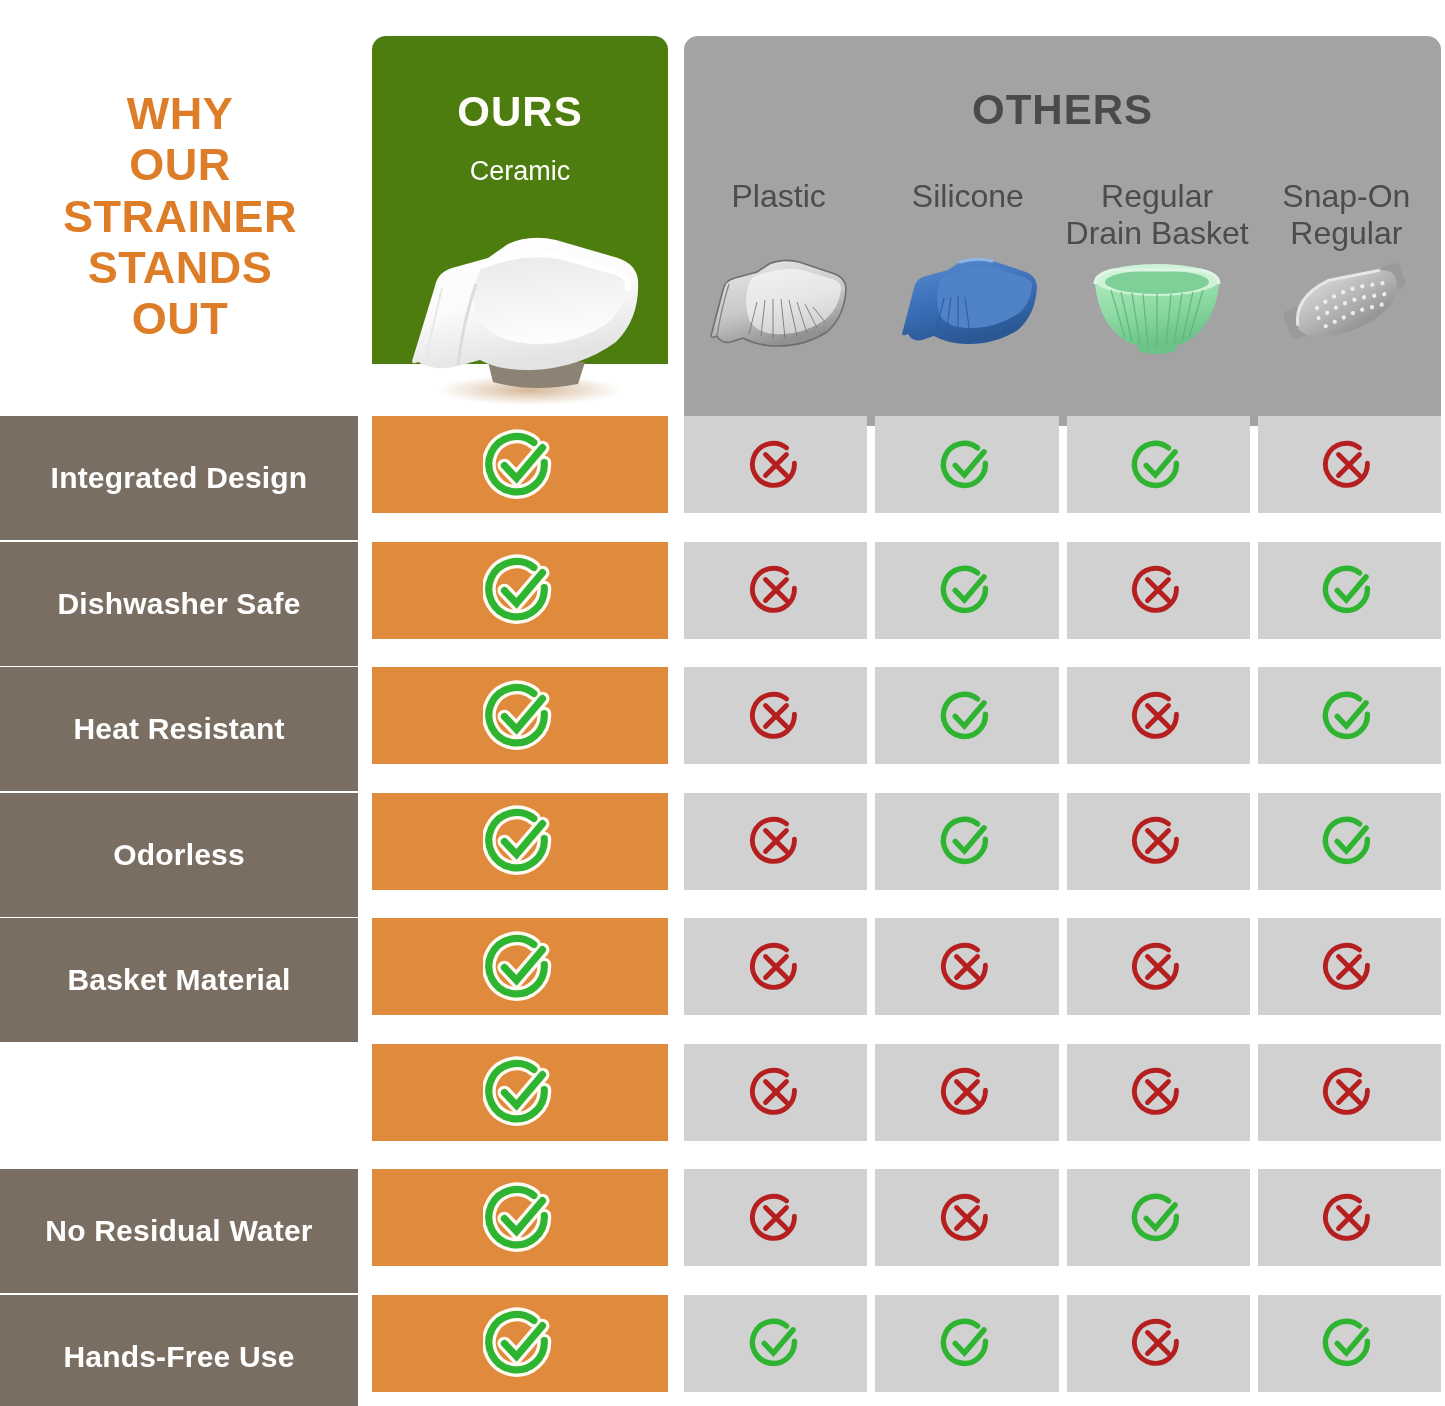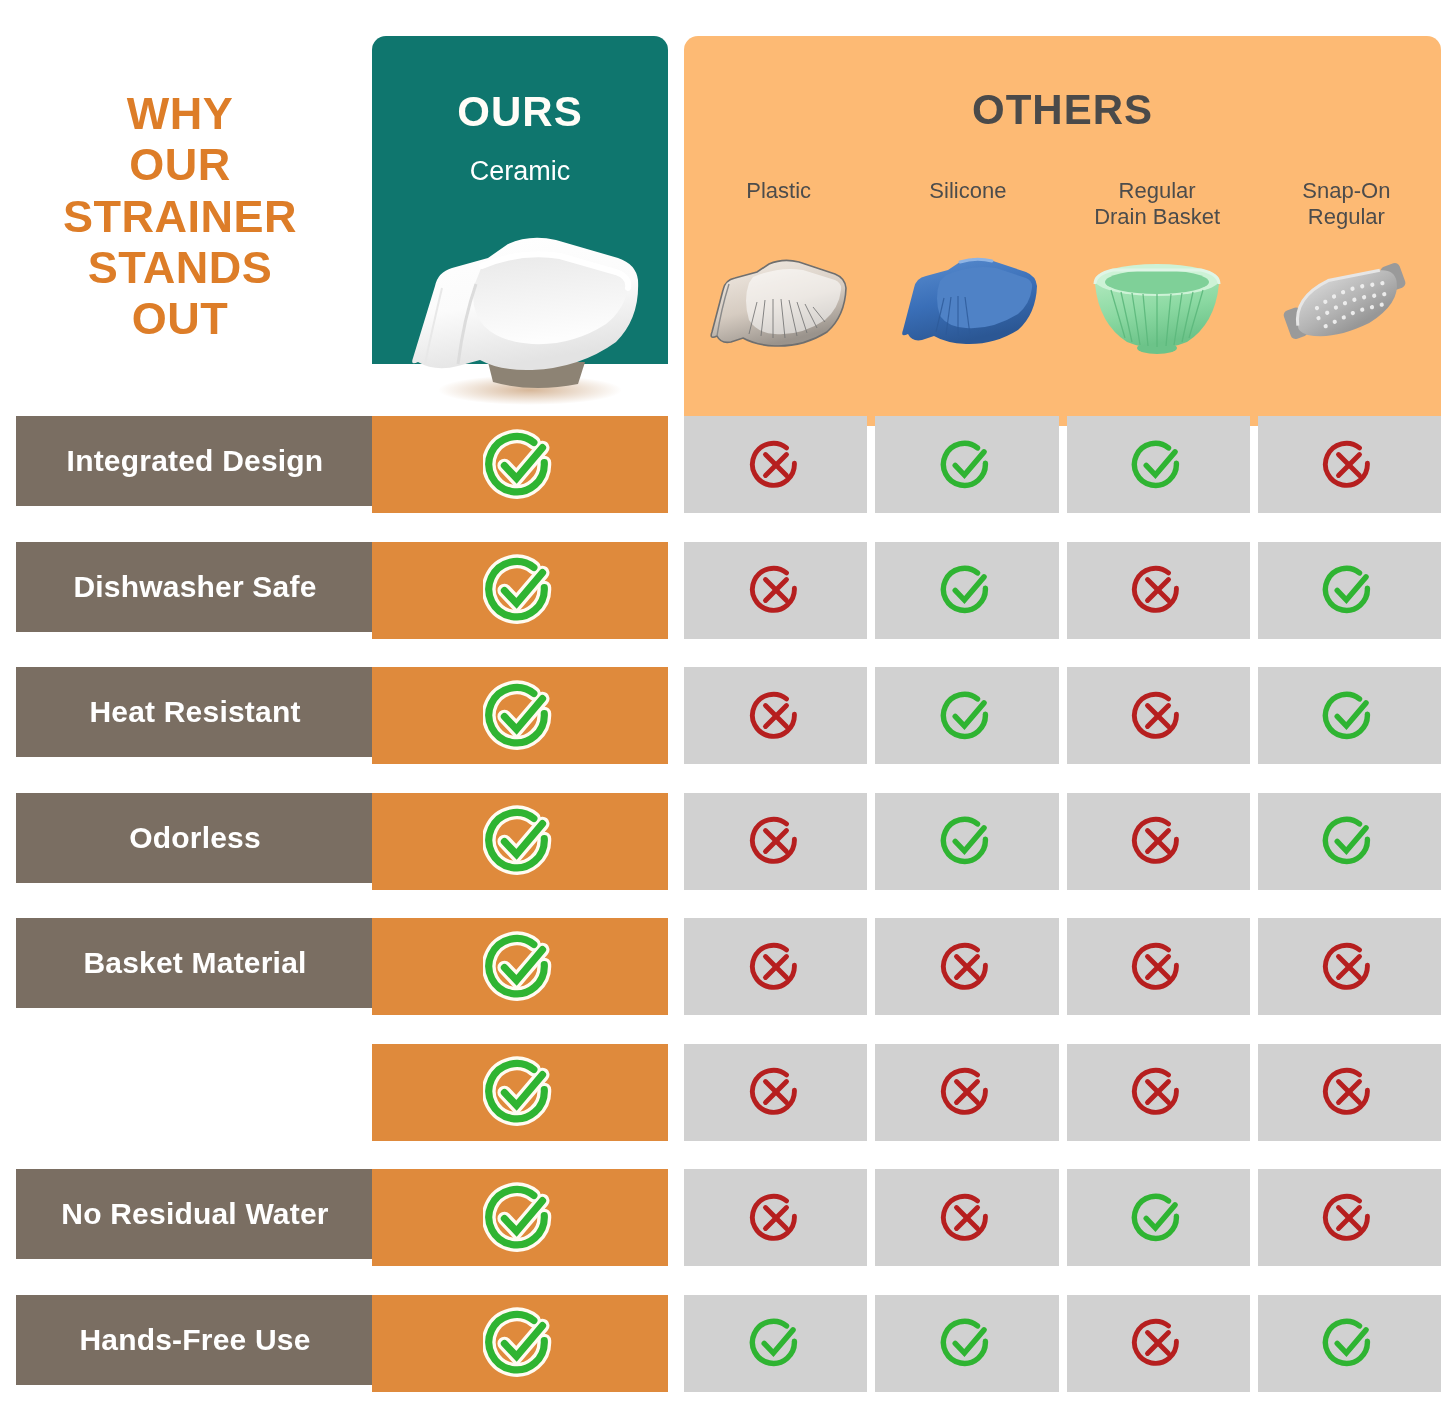--- a/index.html
+++ b/index.html
@@ -34,21 +34,21 @@
     font-size: 45px;
     line-height: 1.14;
     letter-spacing: 0.5px;
   }
   .title-block .tline { display: block; white-space: nowrap; }
 
   .ours-panel {
     position: absolute;
     left: 372px; top: 4px;
     width: 296px; height: 328px;
-    background: #0f766e;
+    background: #4d7c0f;
     border-radius: 14px 14px 0 0;
   }
   .ours-title {
     position: absolute;
     left: 0; top: 52px;
     width: 100%;
     text-align: center;
     color: #FFFDF7;
     font-size: 42px;
     font-weight: 800;
@@ -66,21 +66,21 @@
   .ours-product {
     position: absolute;
     left: 8px; top: 178px;
     width: 280px; height: 200px;
   }
 
   .others-panel {
     position: absolute;
     left: 684px; top: 4px;
     width: 757px; height: 390px;
-    background: #fdba74;
+    background: #a3a3a3;
     border-radius: 14px 14px 0 0;
   }
   .others-title {
     position: absolute;
     left: 0; top: 50px;
     width: 100%;
     text-align: center;
     color: #4A4A4A;
     font-size: 42px;
     font-weight: 800;
@@ -93,21 +93,21 @@
     display: flex;
   }
   .other-col {
     flex: 1 1 0;
     display: flex;
     flex-direction: column;
     align-items: center;
   }
   .other-label {
     color: #4C4C4C;
-    font-size: 22px;
+    font-size: 32px;
     font-weight: 400;
     line-height: 1.16;
     text-align: center;
     height: 68px;
     display: flex;
     align-items: flex-start;
     justify-content: center;
     padding-top: 2px;
   }
   .other-label .l2 { display: block; }
@@ -124,22 +124,22 @@
     width: 1445px;
     height: 1004px;
   }
   .row {
     position: relative;
     width: 1445px;
     height: 125.5px;
   }
   .row-label {
     position: absolute;
-    left: 16px; top: 14px;
-    width: 358px; height: 90px;
+    left: 0; top: 14px;
+    width: 358px; height: 124px;
     background: #7A6E62;
     display: flex;
     align-items: center;
     justify-content: center;
     color: #FFFFFF;
     font-size: 30px;
     font-weight: 800;
     letter-spacing: 0.2px;
     white-space: nowrap;
   }

